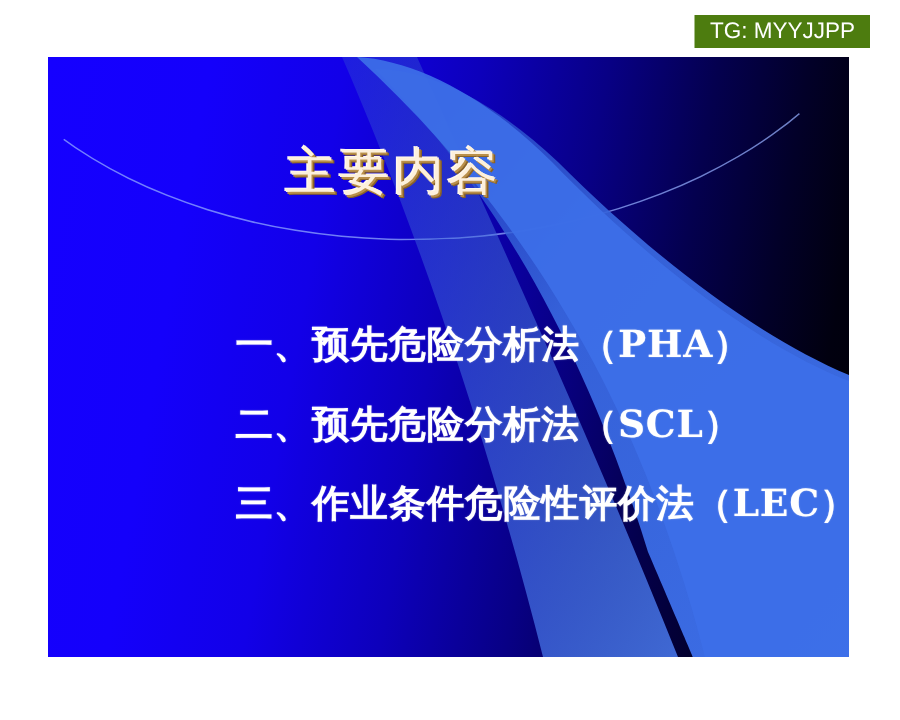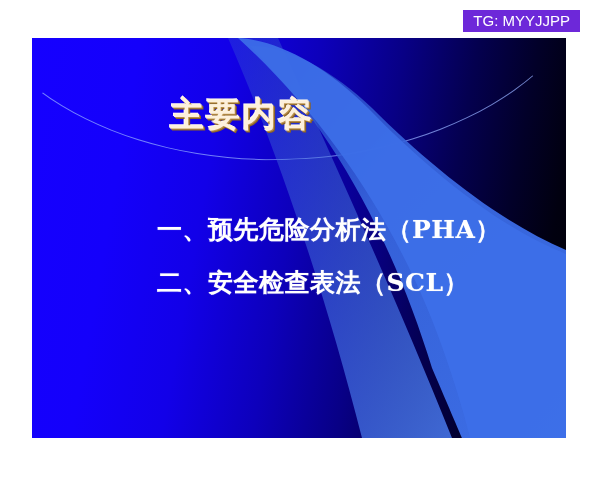--- a/index.html
+++ b/index.html
@@ -68,29 +68,30 @@
   }
 
   
   #slide-title {
     position: absolute;
     left: 0;
     top: 54px;
     width: 420px;
     text-align: center;
     font-family: "DejaVu Sans", "Liberation Sans", sans-serif;
-    font-weight: bold;
+    font-weight: normal;
     font-size: 34px;
     letter-spacing: 2px;
     color: #fdf0dc;
     text-shadow:
        1px 1px 0 #b98f4a,
        2px 2px 0 #8a6227,
       -1px -1px 0 #fff8ec;
     white-space: nowrap;
+    padding-left: 20px;
   }
 
   #bullets {
     position: absolute;
     left: 97px;
     top: 165px;
     width: 440px;
   }
   .bullet-line {
     font-family: "DejaVu Serif", "Liberation Serif", serif;
@@ -100,21 +101,21 @@
     color: #ffffff;
     white-space: nowrap;
     letter-spacing: 0.5px;
     text-shadow: 0 0 1px rgba(255,255,255,0.5);
     margin-left: 28px;
   }
 
   
   .watermark {
     position: absolute;
-    background: #6d28d9;
+    background: #4d7c0f;
     color: #ffffff;
     font-family: "Liberation Sans", sans-serif;
     font-size: 15px;
     line-height: 22px;
     white-space: nowrap;
   }
   #watermark-top {
     right: 20px;
     top: 10px;
     height: 22px;
@@ -154,21 +155,22 @@
       <path d="M 218 8 C 300 90 360 200 400 330 C 418 372 430 400 430 400 L 534 400 L 534 212
                C 470 185 400 130 340 70 C 300 32 256 8 218 8 Z" fill="url(#swooshGrad)"></path>
       <path d="M 206 0 C 300 86 372 196 414 320 C 430 366 438 400 438 400 L 534 400 L 534 216
                C 468 190 396 132 336 70 C 292 26 244 2 206 0 Z" fill="#3d6fe8" opacity="0.92"></path>
     </svg>
 
     <div id="slide-title">主要内容</div>
 
     <div id="bullets">
       <div class="bullet-line">一、预先危险分析法（PHA）</div>
-      <div class="bullet-line">二、安全检查表法（SCL）</div>
+      <div class="bullet-line">二、预先危险分析法（SCL）</div>
+      <div class="bullet-line">三、作业条件危险性评价法（LEC）</div>
     </div>
 
   </div>
 
   <div class="watermark" id="watermark-top">TG: MYYJJPP</div>
 
 
 </div>
 
 </body></html>

